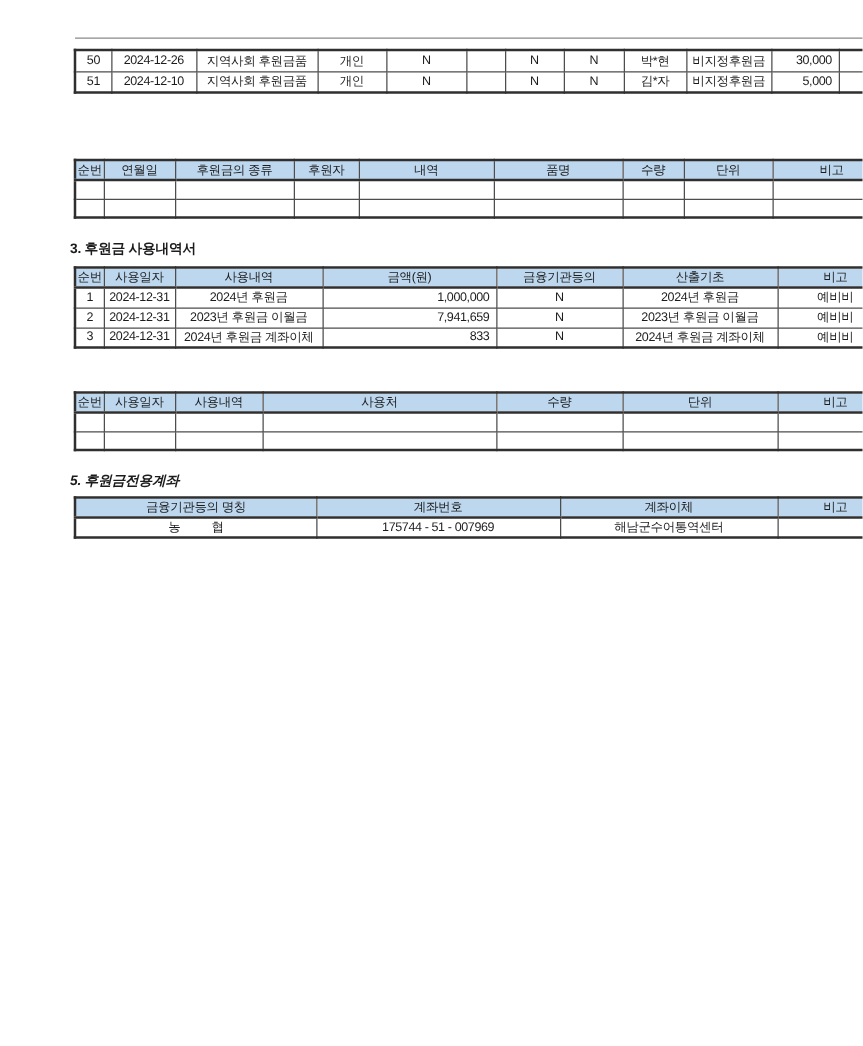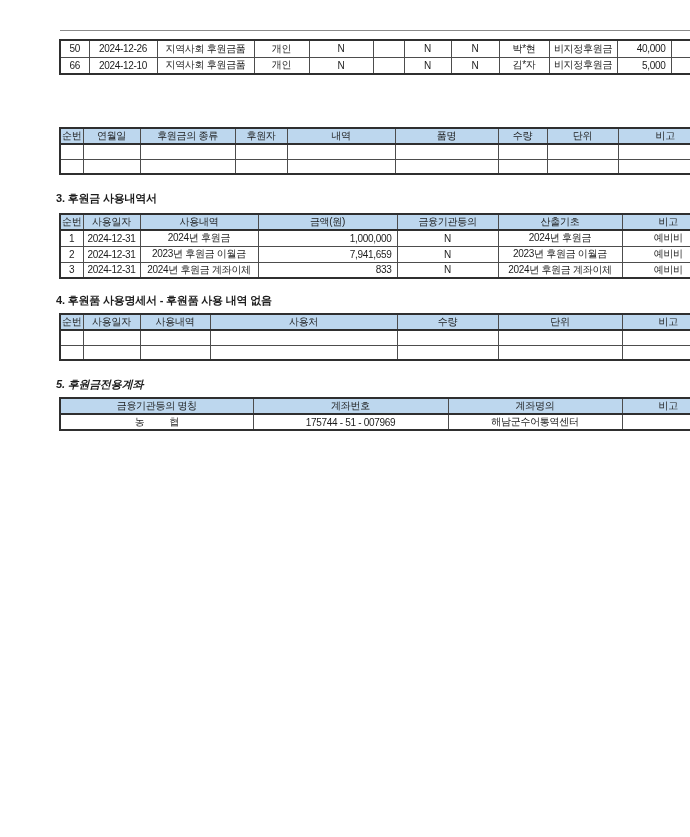--- a/index.html
+++ b/index.html
@@ -60,25 +60,25 @@
       <td>50</td>
       <td>2024-12-26</td>
       <td>지역사회 후원금품</td>
       <td>개인</td>
       <td>N</td>
       <td></td>
       <td>N</td>
       <td>N</td>
       <td>박*현</td>
       <td>비지정후원금</td>
-      <td class="num">40,000</td>
+      <td class="num">30,000</td>
       <td></td>
     </tr>
     <tr>
-      <td>66</td>
+      <td>51</td>
       <td>2024-12-10</td>
       <td>지역사회 후원금품</td>
       <td>개인</td>
       <td>N</td>
       <td></td>
       <td>N</td>
       <td>N</td>
       <td>김*자</td>
       <td>비지정후원금</td>
       <td class="num">5,000</td>
@@ -180,21 +180,20 @@
       <td>2024-12-31</td>
       <td>2024년 후원금 계좌이체</td>
       <td class="num">833</td>
       <td>N</td>
       <td>2024년 후원금 계좌이체</td>
       <td>예비비</td>
     </tr>
   </tbody>
     </table>
 
-  <div class="heading" style="top:293px;">4. 후원품 사용명세서 - 후원품 사용 내역 없음</div>
   <table class="t4" style="left:20px;top:313px;width:655px;">
     <colgroup>
       <col style="width:23px">
         <col style="width:57px">
         <col style="width:70px">
         <col style="width:187px">
       <col style="width:101px">
         <col style="width:124px">
         <col style="width:93px">
     </colgroup>
@@ -234,21 +233,21 @@
     <colgroup>
       <col style="width:193px">
         <col style="width:195px">
         <col style="width:174px">
         <col style="width:93px">
     </colgroup>
     <tbody>
         <tr class="head">
       <th>금융기관등의 명칭</th>
       <th>계좌번호</th>
-      <th>계좌명의</th>
+      <th>계좌이체</th>
       <th>비고</th>
     </tr>
     <tr class="row">
       <td>농          협</td>
       <td>175744 - 51 - 007969</td>
       <td>해남군수어통역센터</td>
       <td></td>
     </tr>
   </tbody>
     </table>

